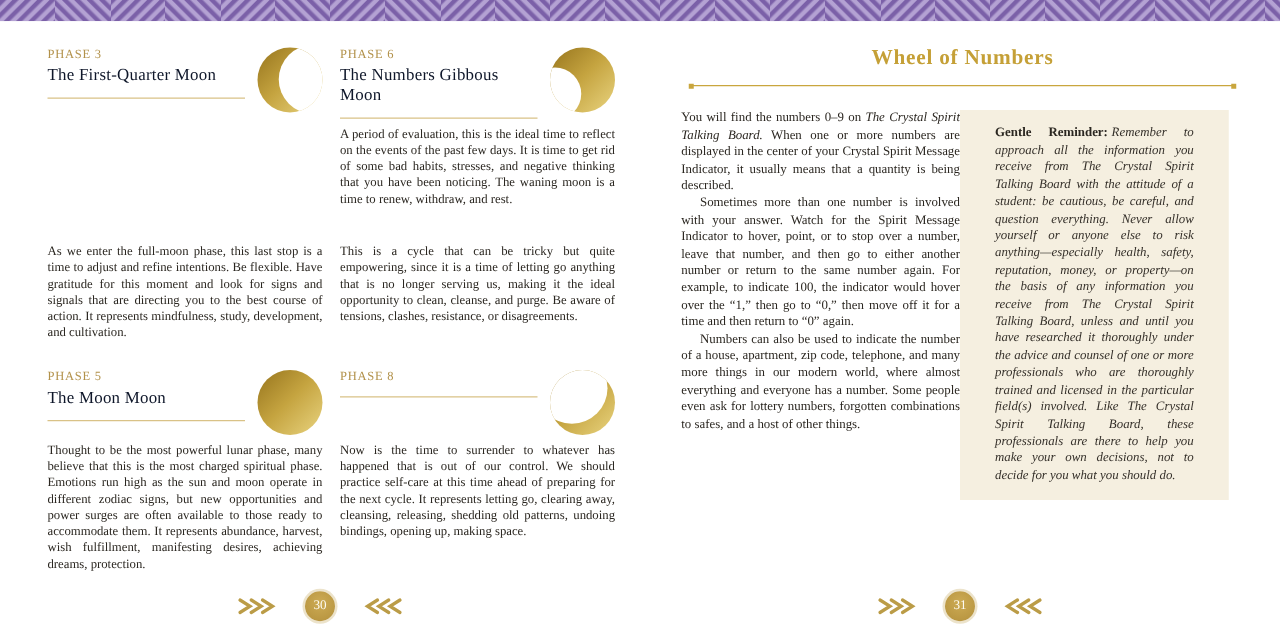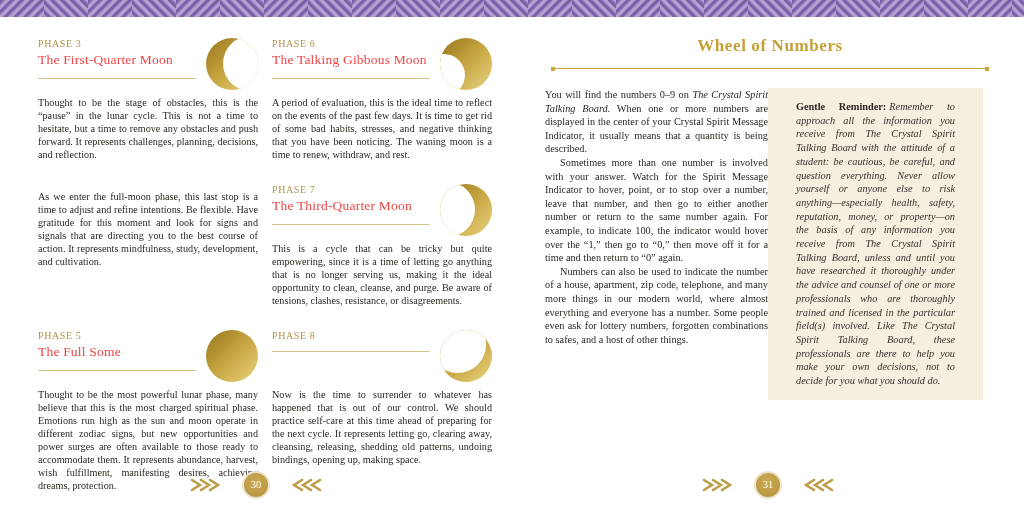--- a/index.html
+++ b/index.html
@@ -17,21 +17,21 @@
   .phase-grid{
     display:grid;grid-template-columns:1fr 1fr;column-gap:14px;row-gap:13px;
     padding:21px 20px 0 38px;
   }
   .phase-block{display:block;}
   .phase-head{display:flex;gap:10px;align-items:flex-start;}
   .phase-text{flex:1;min-width:0;}
   .phase-label{
     font-size:10px;font-weight:normal;letter-spacing:.6px;color:#b2914a;
   }
-  .phase-title{font-size:13.5px;color:#ef4444;margin-top:3px;letter-spacing:.2px;}
+  .phase-title{font-size:13.5px;color:#0f172a;margin-top:3px;letter-spacing:.2px;}
   .gold-rule{height:1px;background:#d9c287;margin-top:10px;}
   .phase-body{
     margin-top:6px;font-size:10.2px;line-height:13px;text-align:justify;color:#2b2721;
   }
   
   .moon{
     width:52px;height:52px;border-radius:50%;position:relative;overflow:hidden;flex-shrink:0;
     background:linear-gradient(135deg,#96741d 0%,#c5a440 48%,#e9d480 100%);
   }
   .moon::after{content:"";position:absolute;background:#ffffff;border-radius:50%;width:52px;height:52px;}
@@ -111,56 +111,47 @@
 
       <div class="phase-block">
         <div class="phase-head">
           <div class="phase-text">
             <div class="phase-label">PHASE 3</div>
             <div class="phase-title">The First-Quarter Moon</div>
             <div class="gold-rule"></div>
           </div>
           <div class="moon moon-first-quarter"></div>
         </div>
-        <p class="phase-body">Thought to be the stage of obstacles, this is the “pause” in the lunar cycle. This is not a time to hesitate, but a time to remove any obstacles and push forward. It represents challenges, planning, decisions, and reflection.</p>
       </div>
 
       <div class="phase-block">
         <div class="phase-head">
           <div class="phase-text">
             <div class="phase-label">PHASE 6</div>
-            <div class="phase-title">The Talking Gibbous Moon</div>
+            <div class="phase-title">The Numbers Gibbous Moon</div>
             <div class="gold-rule"></div>
           </div>
           <div class="moon moon-waning-gibbous"></div>
         </div>
         <p class="phase-body">A period of evaluation, this is the ideal time to reflect on the events of the past few days. It is time to get rid of some bad habits, stresses, and negative thinking that you have been noticing. The waning moon is a time to renew, withdraw, and rest.</p>
       </div>
 
       <div class="phase-block">
         <p class="phase-body">As we enter the full-moon phase, this last stop is a time to adjust and refine intentions. Be flexible. Have gratitude for this moment and look for signs and signals that are directing you to the best course of action. It represents mindfulness, study, development, and cultivation.</p>
       </div>
 
       <div class="phase-block">
-        <div class="phase-head">
-          <div class="phase-text">
-            <div class="phase-label">PHASE 7</div>
-            <div class="phase-title">The Third-Quarter Moon</div>
-            <div class="gold-rule"></div>
-          </div>
-          <div class="moon moon-third-quarter"></div>
-        </div>
         <p class="phase-body">This is a cycle that can be tricky but quite empowering, since it is a time of letting go anything that is no longer serving us, making it the ideal opportunity to clean, cleanse, and purge. Be aware of tensions, clashes, resistance, or disagreements.</p>
       </div>
 
       <div class="phase-block">
         <div class="phase-head">
           <div class="phase-text">
             <div class="phase-label">PHASE 5</div>
-            <div class="phase-title">The Full Some</div>
+            <div class="phase-title">The Moon Moon</div>
             <div class="gold-rule"></div>
           </div>
           <div class="moon moon-full"></div>
         </div>
         <p class="phase-body">Thought to be the most powerful lunar phase, many believe that this is the most charged spiritual phase. Emotions run high as the sun and moon operate in different zodiac signs, but new opportunities and power surges are often available to those ready to accommodate them. It represents abundance, harvest, wish fulfillment, manifesting desires, achieving dreams, protection.</p>
       </div>
 
       <div class="phase-block">
         <div class="phase-head">
           <div class="phase-text">

